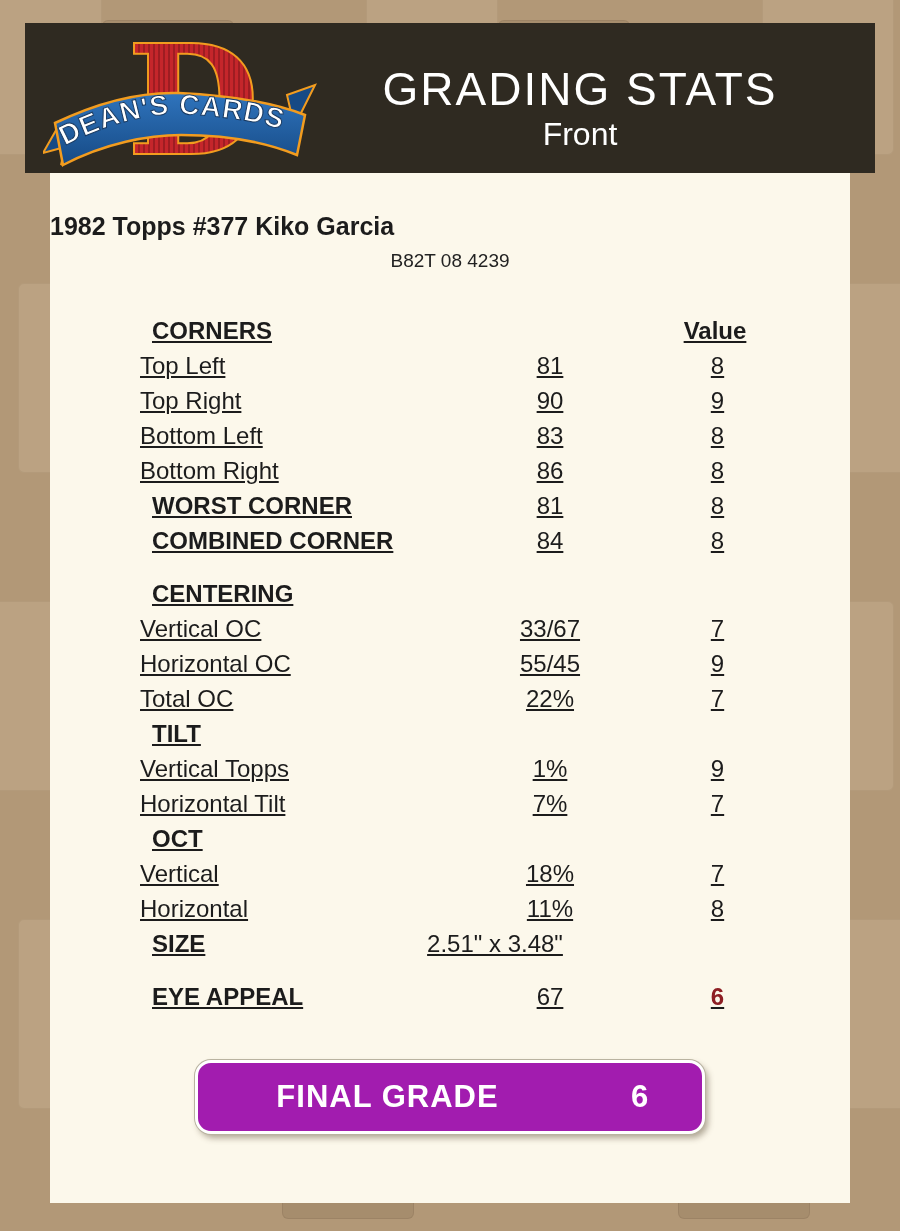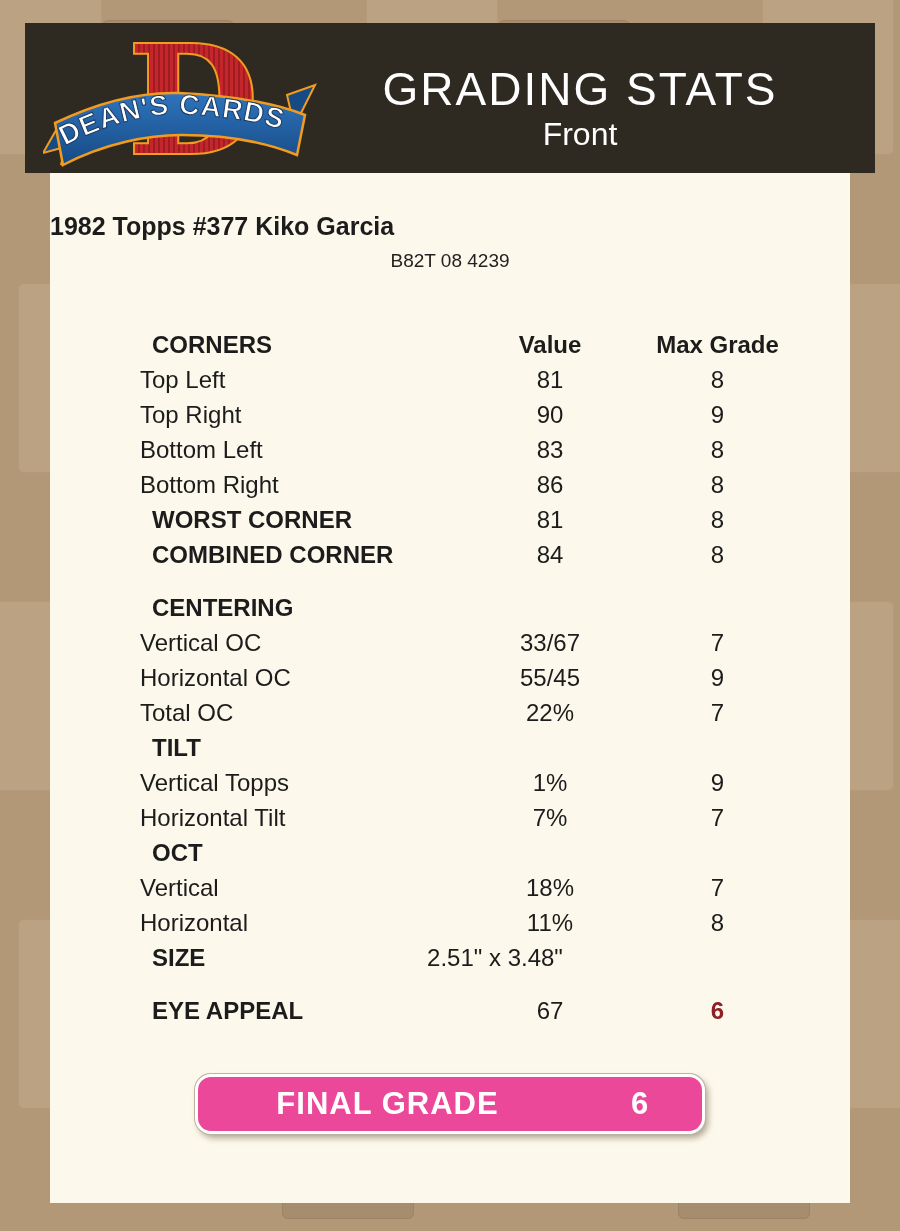--- a/index.html
+++ b/index.html
@@ -35,36 +35,36 @@
 
   
   .panel{
     position:absolute;left:50px;top:173px;width:800px;height:1030px;
     background:#fcf8eb;z-index:1;
   }
   .card-title{margin-top:36px;text-align:left;font-size:25px;line-height:34px;font-weight:bold;}
   .card-id{text-align:center;font-size:19px;line-height:36px;color:#222;}
 
   
-  .stats{margin-top:48px;}
+  .stats{margin-top:34px;text-decoration:underline;}
   .trow{display:flex;align-items:center;line-height:35px;font-size:24px;padding-right:50px;}
   .c-label{flex:1;padding-left:102px;white-space:nowrap;}
   .c-value{width:170px;text-align:center;white-space:nowrap;}
   .c-max{width:165px;text-align:center;white-space:nowrap;}
   .trow.item .c-label{padding-left:90px;}
   .trow.colheader .c-label,.trow.colheader .c-value,.trow.colheader .c-max{font-weight:bold;}
   .trow.section .c-label,.trow.total .c-label,.trow.size .c-label,.trow.eye .c-label{font-weight:bold;}
   .trow.size .c-value{position:relative;left:-55px;}
   .trow.eye .c-max{font-weight:bold;color:#8e1f24;}
   .trow.gap-above{margin-top:18px;}
 
   
   .final-grade{
-    width:510px;height:60px;margin:46px auto 0 auto;
-    background:#ec4899;border:3px solid #ffffff;border-radius:16px;
+    width:510px;height:74px;margin:46px auto 0 auto;
+    background:#a21caf;border:3px solid #ffffff;border-radius:16px;
     box-shadow:0 0 0 1px #b9b3a0, 3px 4px 6px rgba(80,66,44,0.45);
     display:flex;align-items:center;cursor:pointer;box-sizing:border-box;
   }
   .fg-label{flex:1;text-align:center;color:#fff;font-size:31px;font-weight:bold;letter-spacing:1px;}
   .fg-value{width:125px;text-align:center;color:#fff;font-size:31px;font-weight:bold;}
 </style>
 </head>
 <body>
 
 <div class="bg-collage">
@@ -133,21 +133,20 @@
 </div>
 
 <div class="panel">
   <div class="card-title">1982 Topps #377 Kiko Garcia</div>
   <div class="card-id">B82T 08 4239</div>
 
   <div class="stats">
       <div class="trow colheader">
         <div class="c-label">CORNERS</div>
         <div class="c-value">Value</div>
-        <div class="c-max">Max Grade</div>
       </div>
       <div class="trow item">
         <div class="c-label">Top Left</div>
         <div class="c-value">81</div>
         <div class="c-max">8</div>
       </div>
       <div class="trow item">
         <div class="c-label">Top Right</div>
         <div class="c-value">90</div>
         <div class="c-max">9</div>

